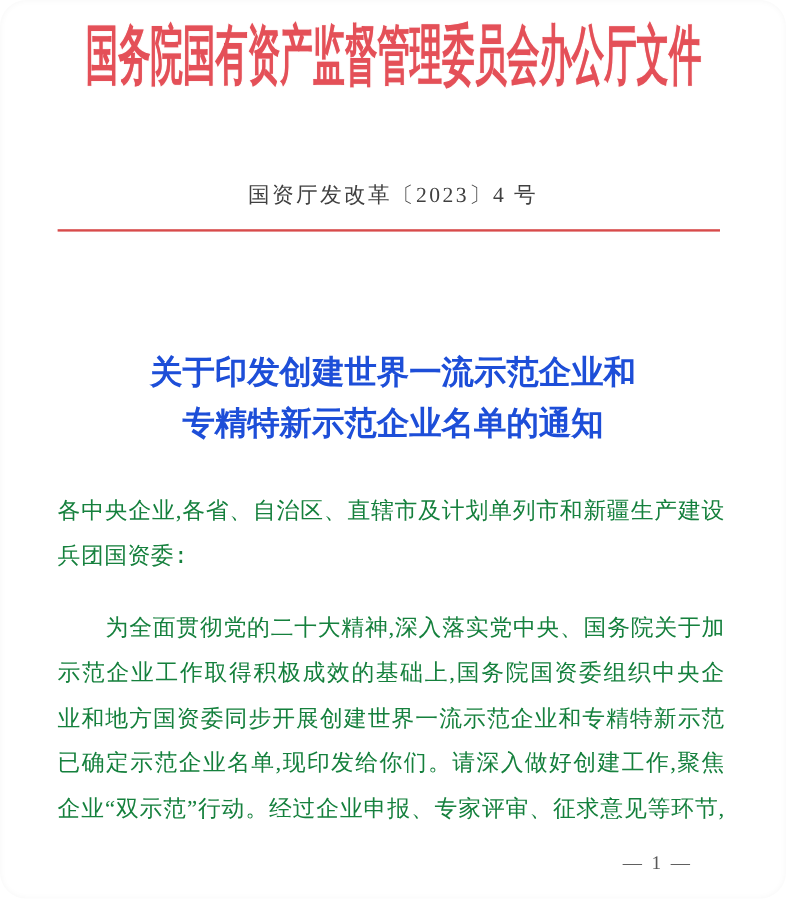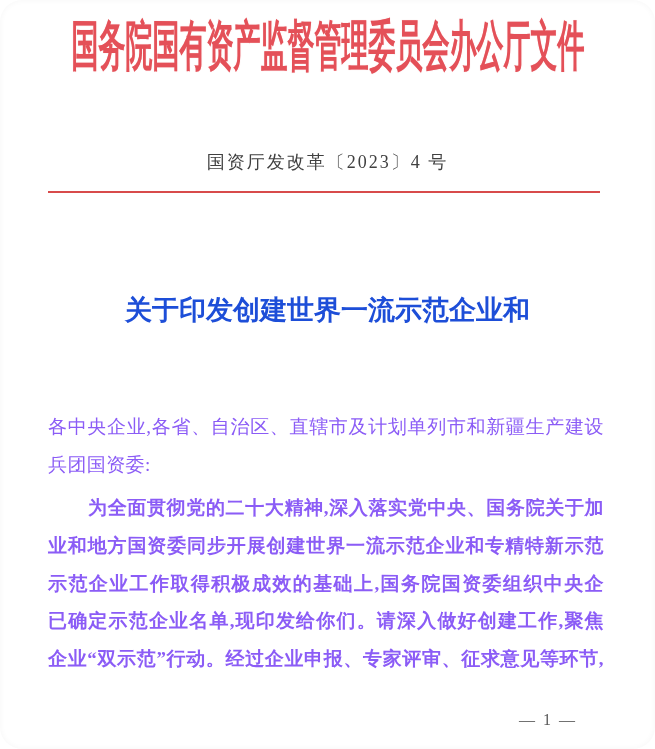--- a/index.html
+++ b/index.html
@@ -70,40 +70,40 @@
     line-height: 43px;
     letter-spacing: 0px;
   }
   
   .content {
     position: absolute;
     top: 408px;
     left: 48px;
     width: 560px;
     font-size: 19px;
-    color: #8b5cf6;
+    color: #15803d;
   }
   .line {
     width: 556px;
     line-height: 37.7px;
     height: 37.7px;
     letter-spacing: 0.4px;
     text-align: justify;
     text-align-last: justify;
     word-break: keep-all;
     white-space: nowrap;
     overflow: visible;
   }
   .line.short {
     text-align: left;
     text-align-last: left;
+    font-family: Liberation Mono, monospace;
   }
   .paragraph {
-    margin-top: 6px;
-    font-weight: bold;
+    margin-top: 22px;
   }
   .line.indent {
     padding-left: 40px;
     width: 516px;
   }
   
   .page-number {
     position: absolute;
     top: 711px;
     right: 78px;
@@ -121,32 +121,33 @@
   <div class="banner-wrap">
     <div class="banner">国务院国有资产监督管理委员会办公厅文件</div>
   </div>
 
   <div class="doc-number">国资厅发改革〔2023〕4 号</div>
 
   <div class="red-rule"></div>
 
   <div class="title">
     <div>关于印发创建世界一流示范企业和</div>
+    <div>专精特新示范企业名单的通知</div>
   </div>
 
   <div class="content">
     <div class="addressee">
       <div class="line">各中央企业,各省、自治区、直辖市及计划单列市和新疆生产建设</div>
       <div class="line short">兵团国资委:</div>
     </div>
 
     <div class="paragraph">
       <div class="line indent">为全面贯彻党的二十大精神,深入落实党中央、国务院关于加</div>
+      <div class="line">示范企业工作取得积极成效的基础上,国务院国资委组织中央企</div>
       <div class="line">业和地方国资委同步开展创建世界一流示范企业和专精特新示范</div>
-      <div class="line">示范企业工作取得积极成效的基础上,国务院国资委组织中央企</div>
       <div class="line">已确定示范企业名单,现印发给你们。请深入做好创建工作,聚焦</div>
       <div class="line">企业“双示范”行动。经过企业申报、专家评审、征求意见等环节,</div>
     </div>
   </div>
 
   <div class="page-number">— 1 —</div>
 
 </div>
 
 </body></html>

